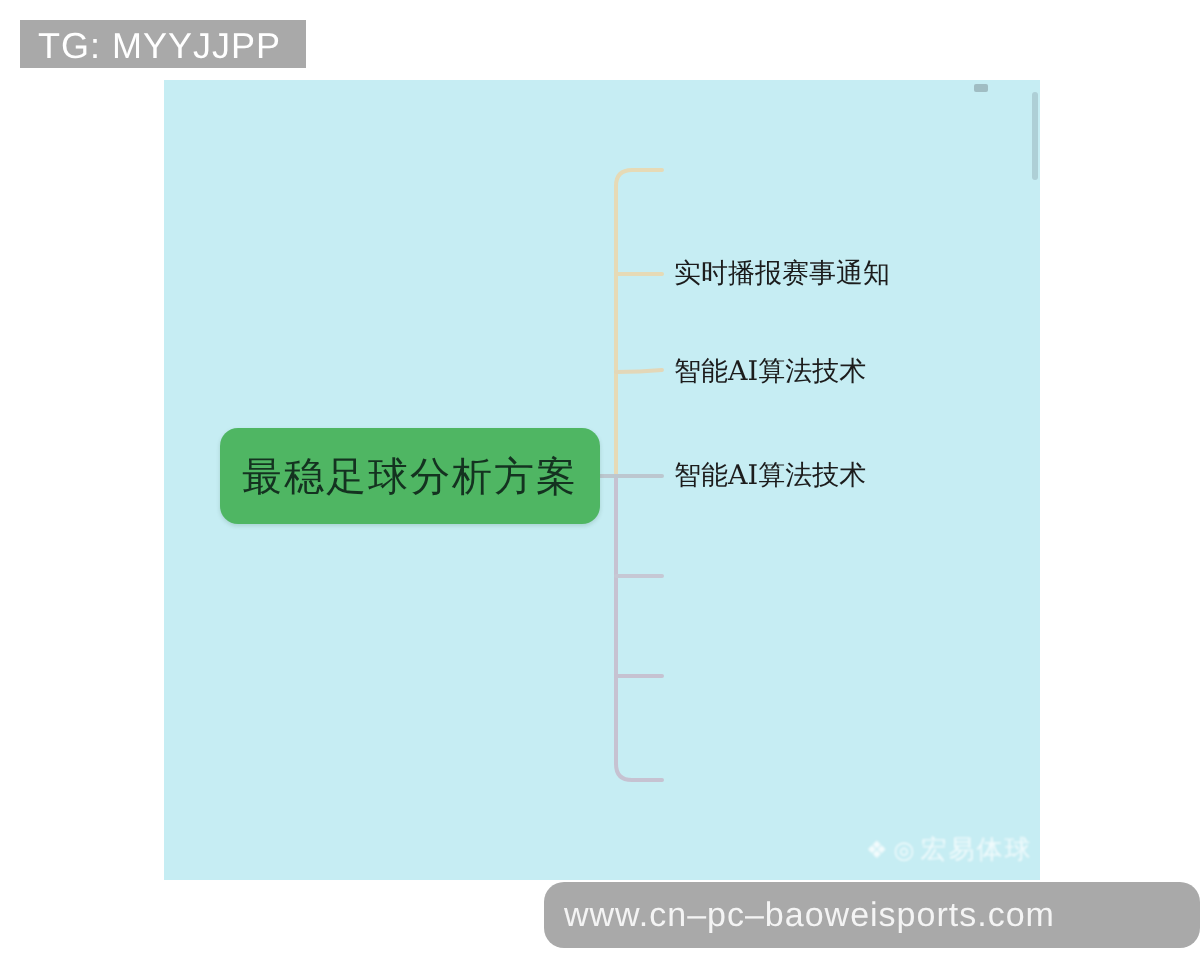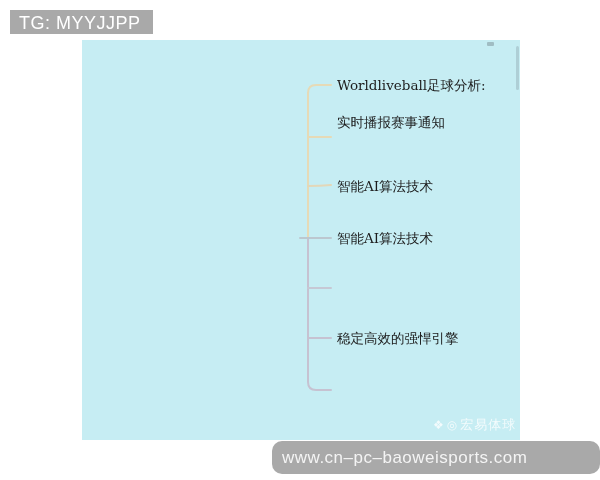--- a/index.html
+++ b/index.html
@@ -127,26 +127,25 @@
 
       <path d="M 226 97 L 249 97" fill="none" stroke="#e6dab6" stroke-width="2" stroke-linecap="round"></path>
       <path d="M 226 146 Q 238 146 249 145" fill="none" stroke="#e3d7b8" stroke-width="2" stroke-linecap="round"></path>
       <path d="M 226 248 L 249 248" fill="none" stroke="#c6c8d4" stroke-width="2" stroke-linecap="round"></path>
       <path d="M 226 298 L 249 298" fill="none" stroke="#c6c2d1" stroke-width="2" stroke-linecap="round"></path>
     </svg>
 
     <div class="artifact"></div>
     <div class="scrollbar"></div>
 
+    <div class="root-node">最稳足球分析方案</div>
 
-    <div class="branch-label" style="top:35px">Worldliveball足球分析:</div>
-    <div class="branch-label" style="top:72px">实时播报赛事通知</div>
+    <div class="branch-label" style="top:87px">实时播报赛事通知</div>
     <div class="branch-label" style="top:136px">智能AI算法技术</div>
     <div class="branch-label" style="top:188px">智能AI算法技术</div>
-    <div class="branch-label" style="top:288px">稳定高效的强悍引擎</div>
 
     <div class="watermark">
       <span class="wicon">❖</span>
       <span class="wicon">◎</span>
       <span>宏易体球</span>
     </div>
 
   </div>
 
   <div class="footer-bar">www.cn–pc–baoweisports.com</div>

